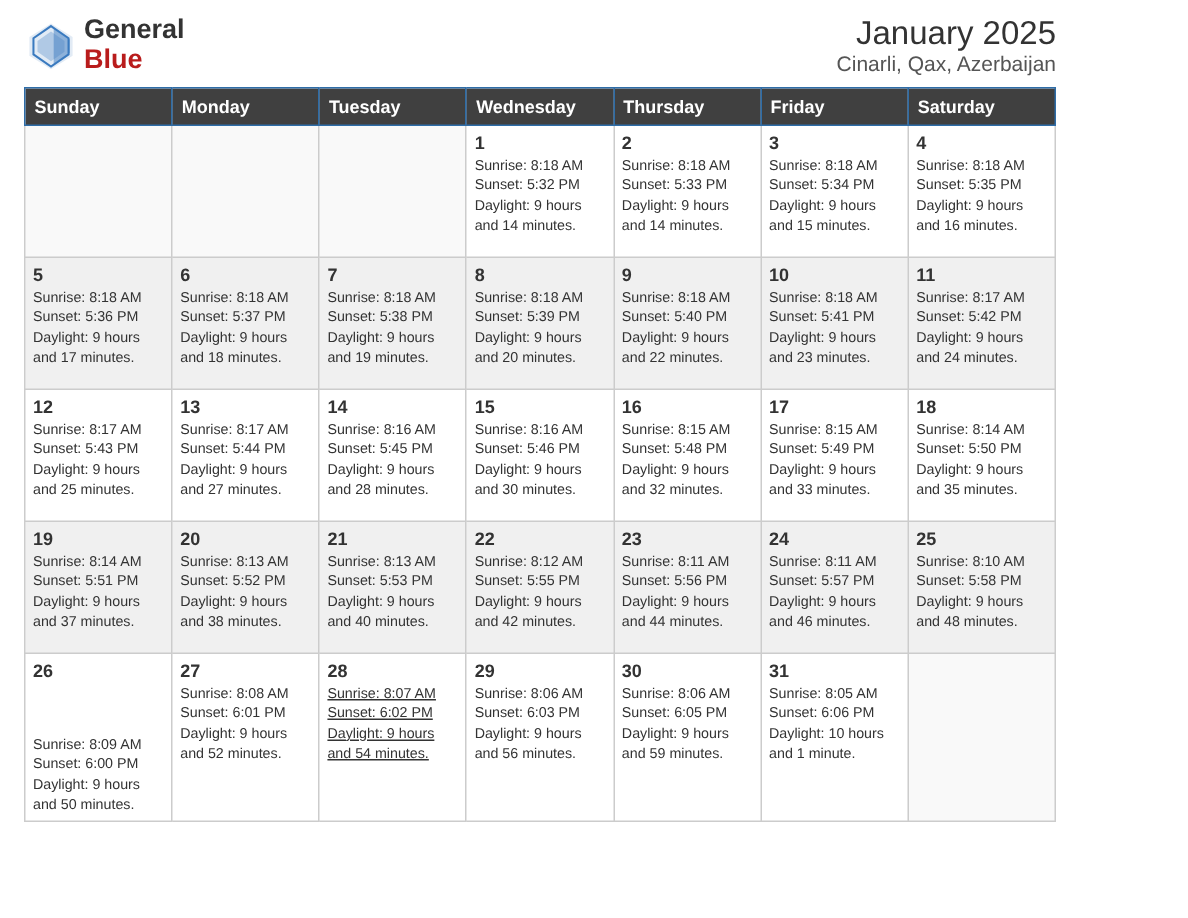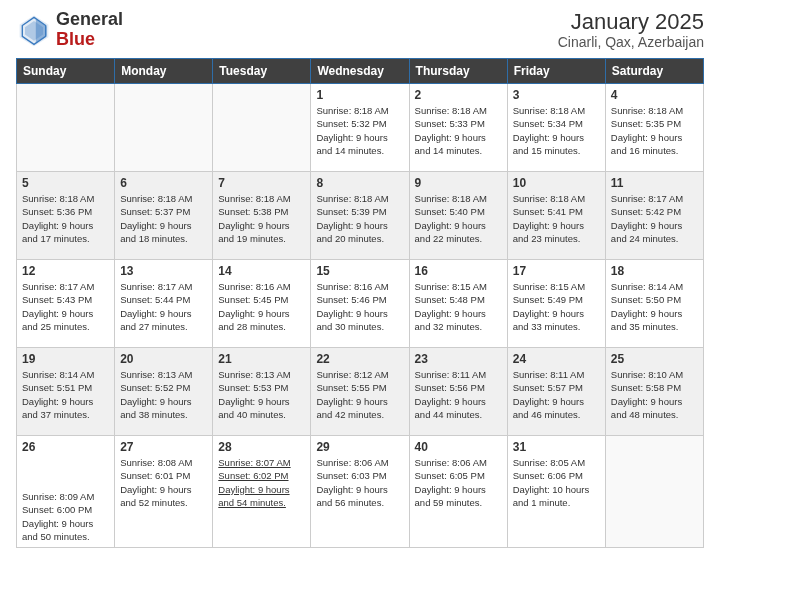--- a/index.html
+++ b/index.html
@@ -339,21 +339,21 @@
 and 54 minutes.</div>
           </td>
           <td>
             <div class="day-number">29</div>
             <div class="day-info" style="white-space: pre-line;">Sunrise: 8:06 AM
 Sunset: 6:03 PM
 Daylight: 9 hours
 and 56 minutes.</div>
           </td>
           <td>
-            <div class="day-number">40</div>
+            <div class="day-number">30</div>
             <div class="day-info" style="white-space: pre-line;">Sunrise: 8:06 AM
 Sunset: 6:05 PM
 Daylight: 9 hours
 and 59 minutes.</div>
           </td>
           <td>
             <div class="day-number">31</div>
             <div class="day-info" style="white-space: pre-line;">Sunrise: 8:05 AM
 Sunset: 6:06 PM
 Daylight: 10 hours

